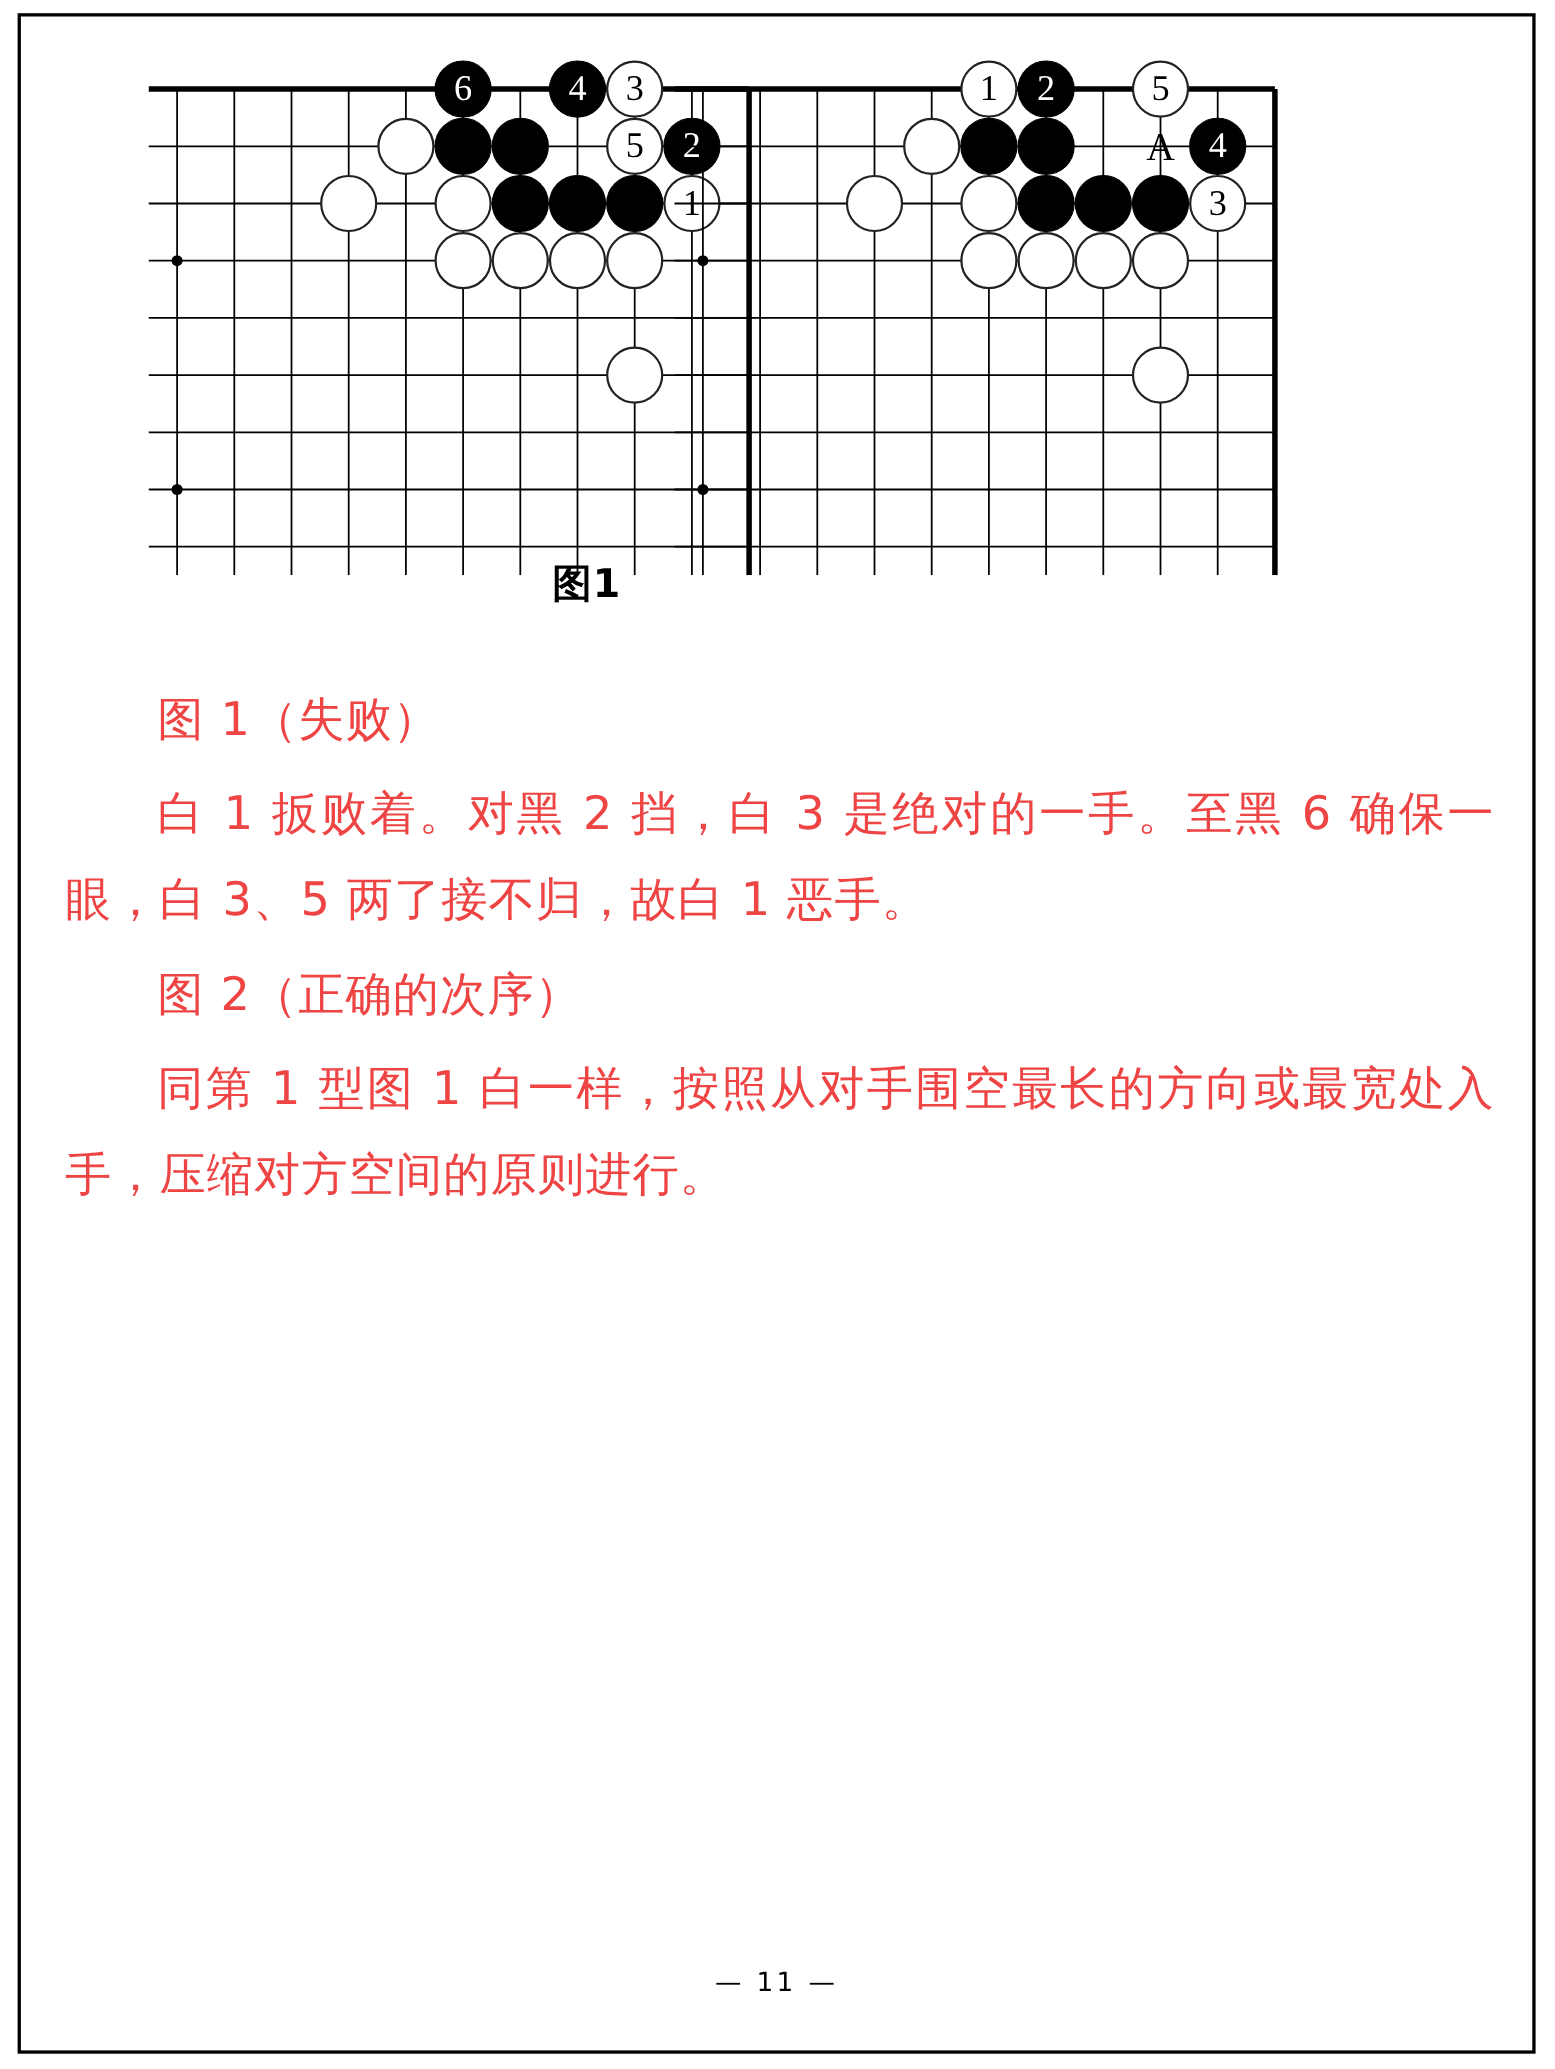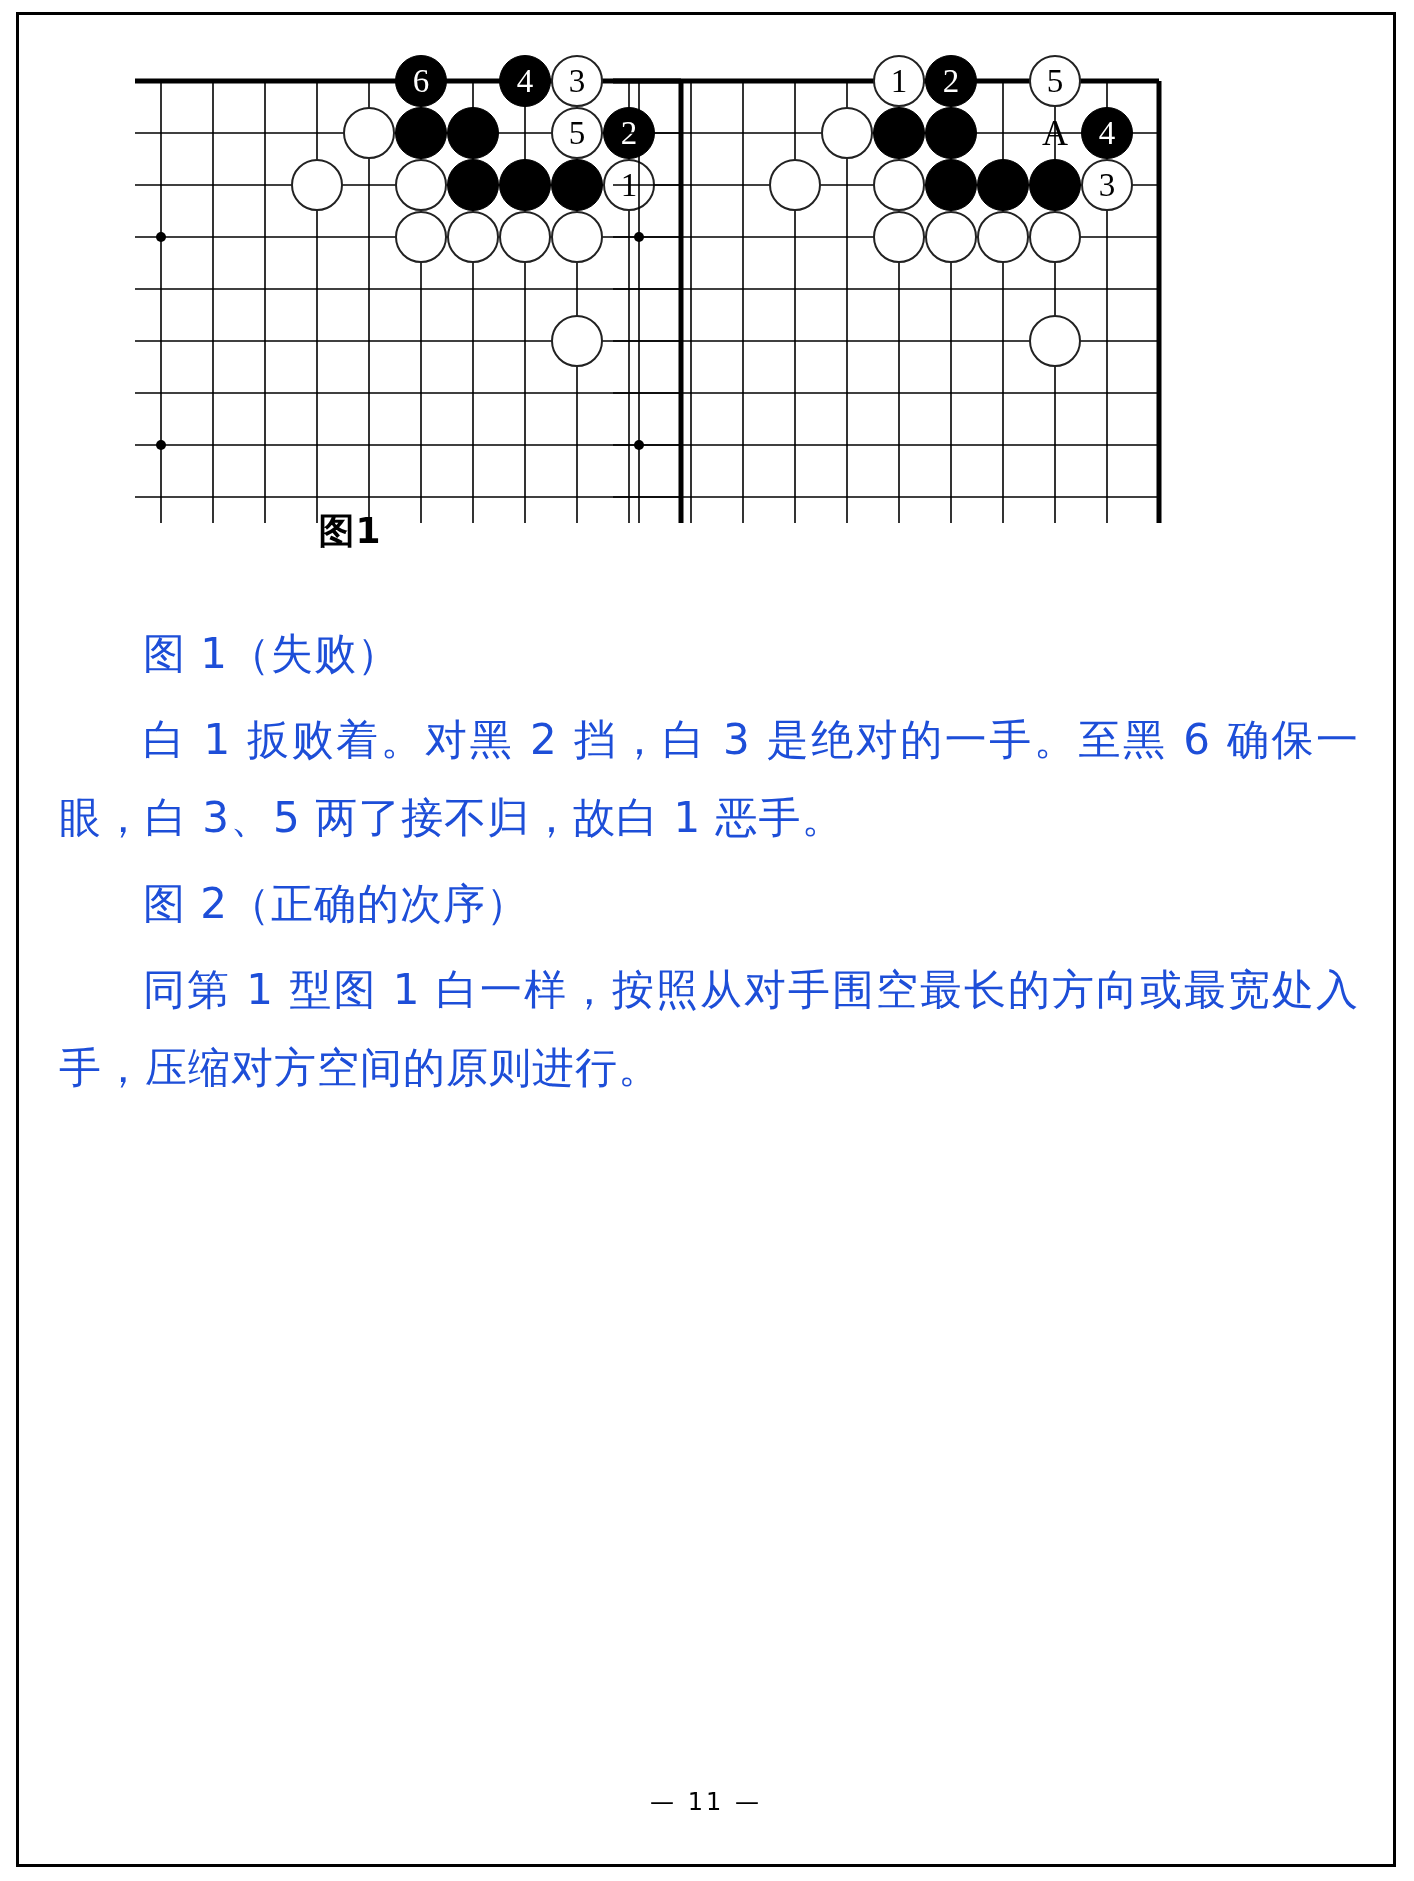--- a/index.html
+++ b/index.html
@@ -53,38 +53,38 @@
     text-align:center;
     line-height:52px;
     font-size:36px;
     color:#000;
     font-family:"Liberation Serif", serif;
   }
   .caption {
     position:absolute;
     top:452px;
     width:430px;
-    text-align:center;
+    text-align:right;
     font-size:36px;
     font-weight:bold;
     font-family:"DejaVu Sans", sans-serif;
     letter-spacing:1px;
   }
 
   
   .body-text {
     position:absolute;
     left:40px; top:600px;
     width:1300px;
   }
   .para {
     font-size:42px;
     line-height:78px;
     font-family:"DejaVu Sans", sans-serif;
-    color:#1d4ed8;
+    color:#ef4444;
     margin:0 0 8px 0;
     letter-spacing:1px;
     text-align:justify;
   }
   .para.indent { text-indent:84px; }
   .para.heading { text-indent:84px; }
 
   .page-number {
     position:absolute;
     left:0; bottom:48px;

